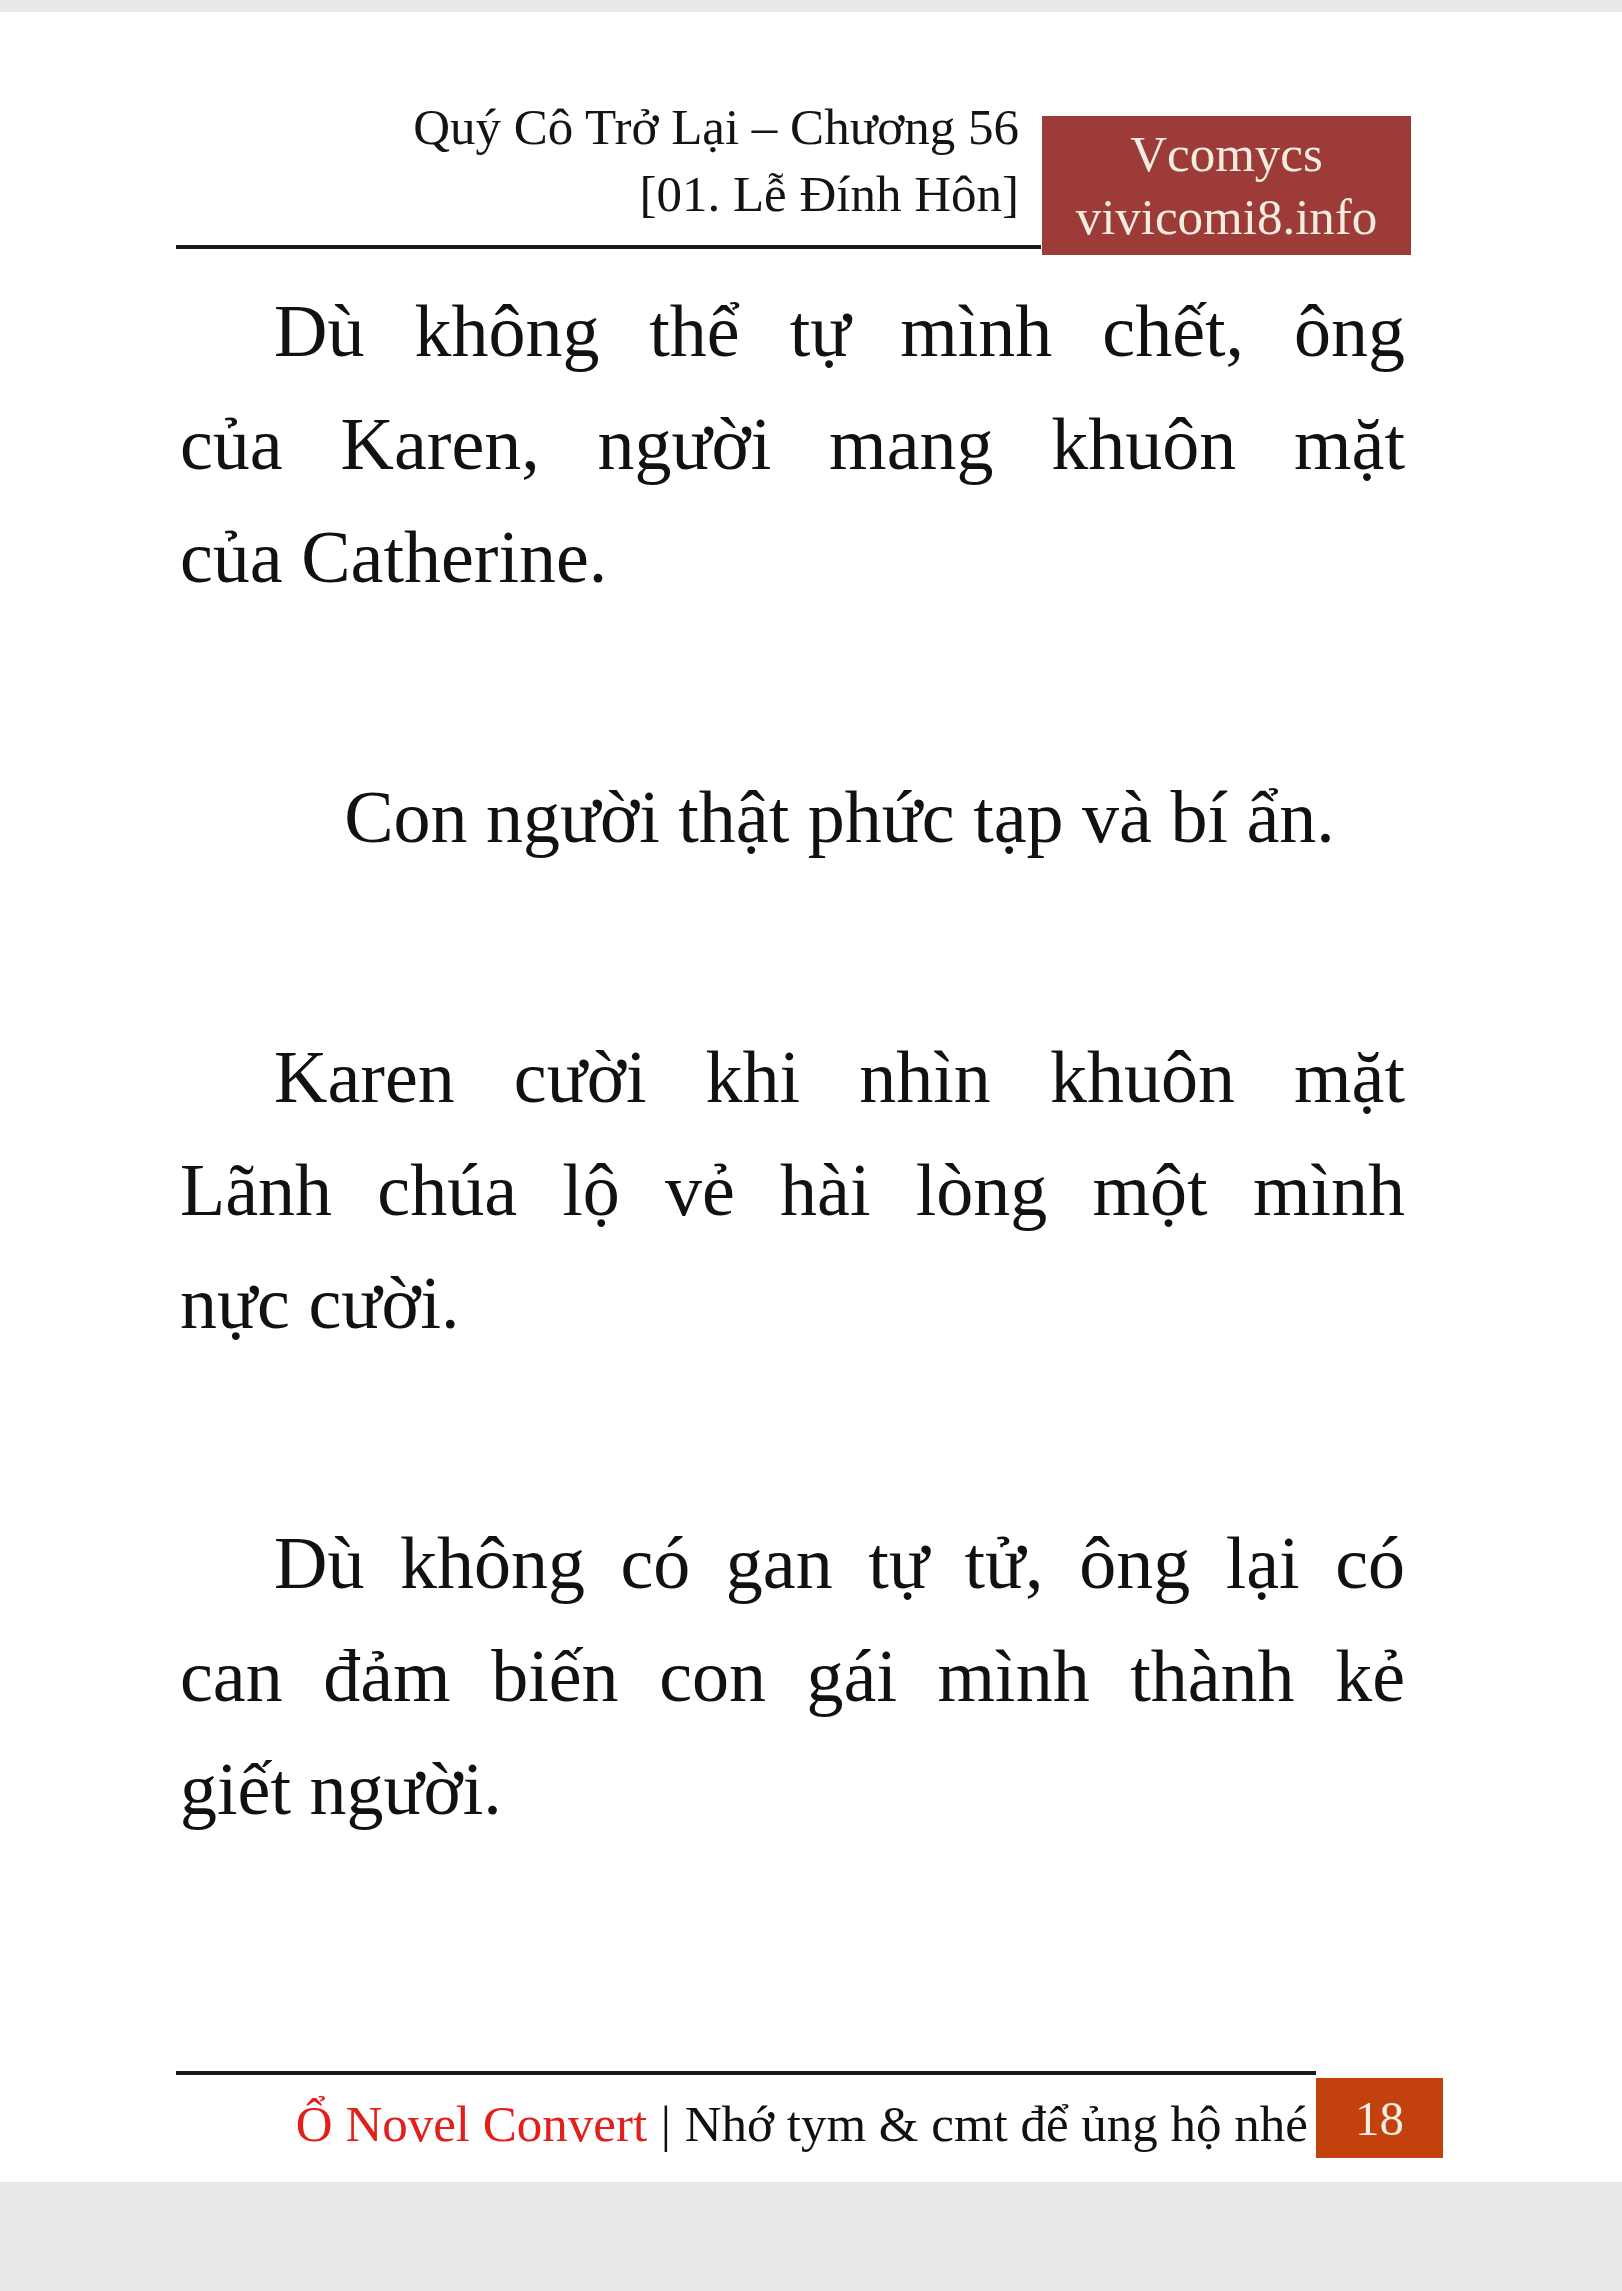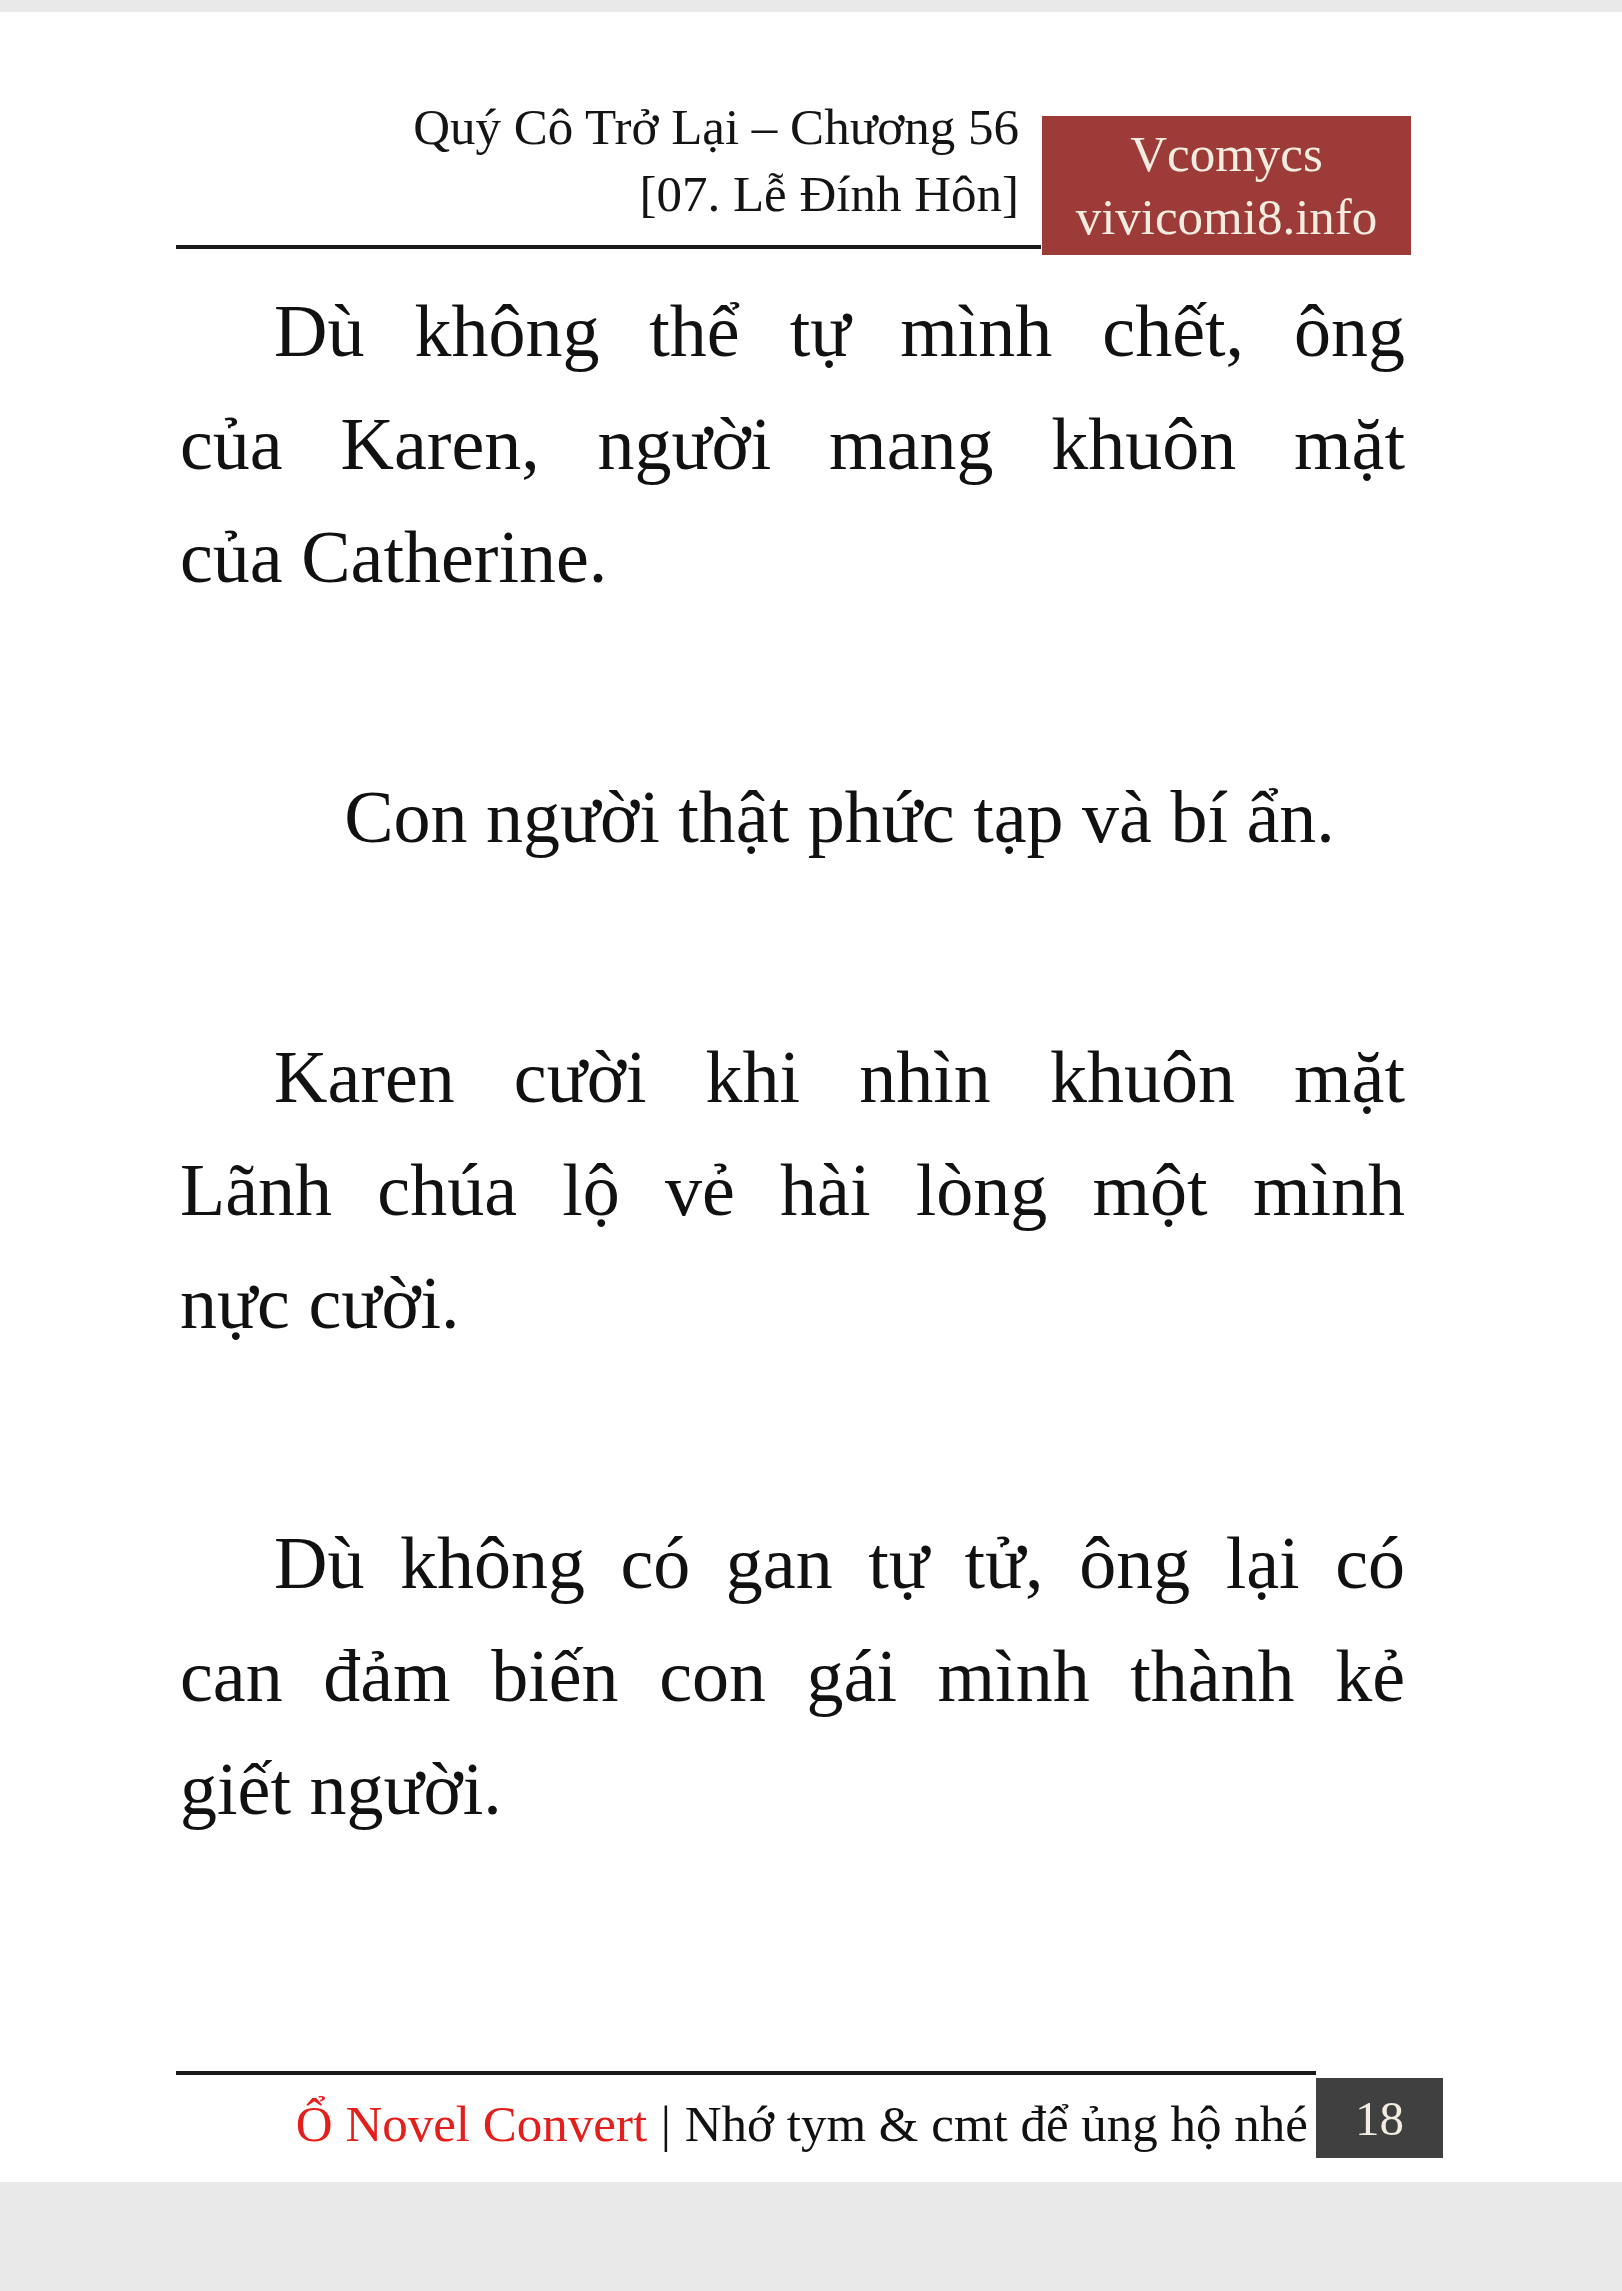--- a/index.html
+++ b/index.html
@@ -90,21 +90,21 @@
     color: #111111;
     padding: 0 13.7px;
     font-weight: normal;
   }
   .page-box {
     position: absolute;
     left: 1316px;
     top: 2066px;
     width: 127px;
     height: 80px;
-    background: #404040;
+    background: #c2410c;
     color: #f2ece1;
     display: flex;
     align-items: center;
     justify-content: center;
     font-size: 49px;
   }
 
   
   .logo {
     position: absolute;
@@ -119,21 +119,21 @@
     transform: skewX(-6deg);
   }
 </style>
 </head>
 <body>
 
 <div class="page">
 
   <div class="header-title">
     <div>Quý Cô Trở Lại – Chương 56</div>
-    <div>[07. Lễ Đính Hôn]</div>
+    <div>[01. Lễ Đính Hôn]</div>
   </div>
 
   <div class="header-rule"></div>
 
   <div class="brand-box">
     <div>Vcomycs</div>
     <div>vivicomi8.info</div>
   </div>
 
   <div class="body-text">

